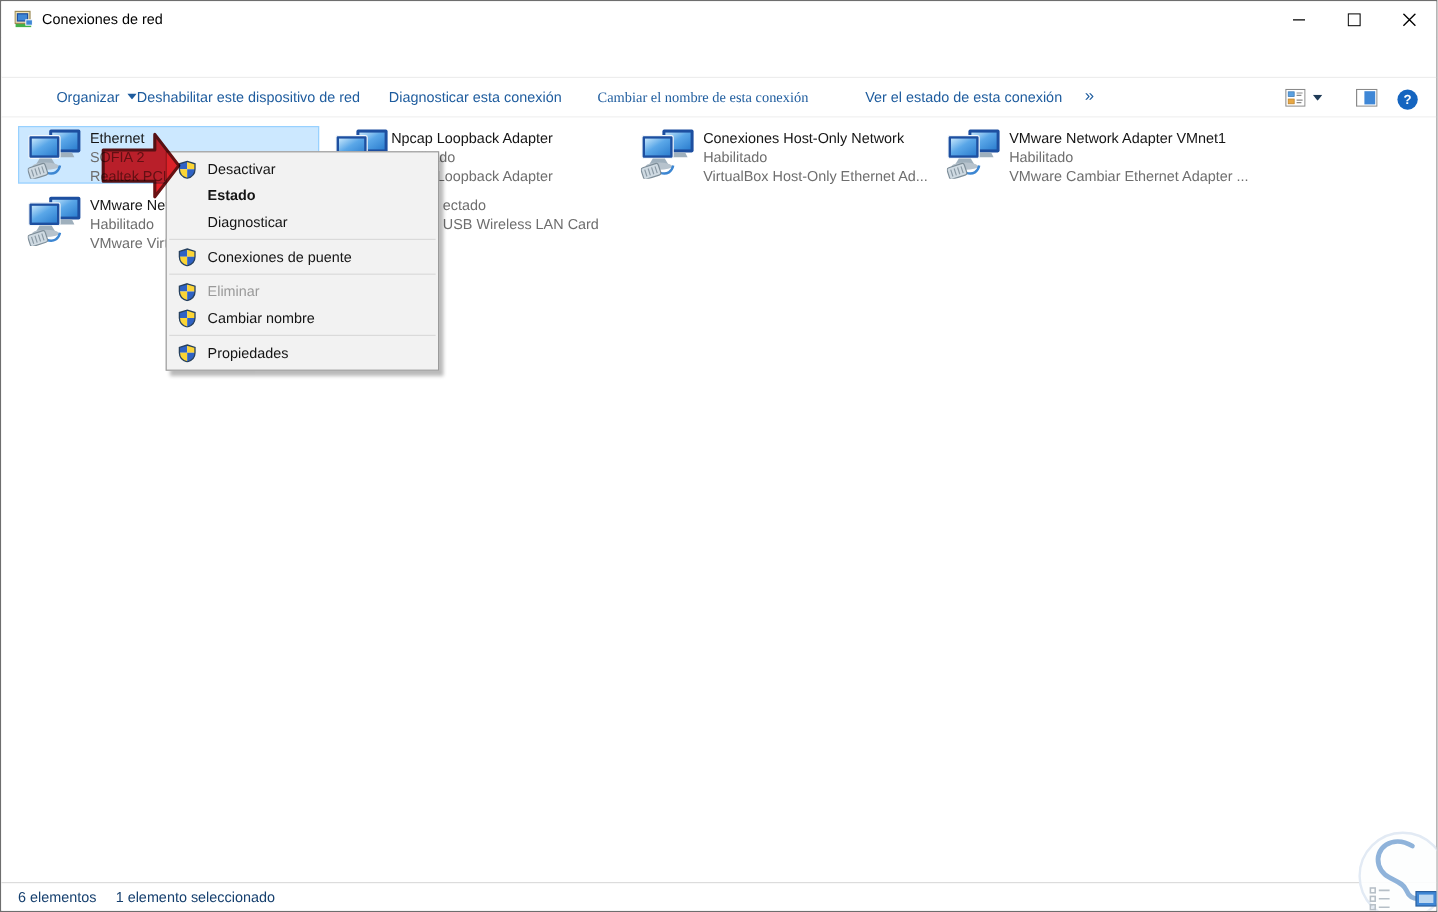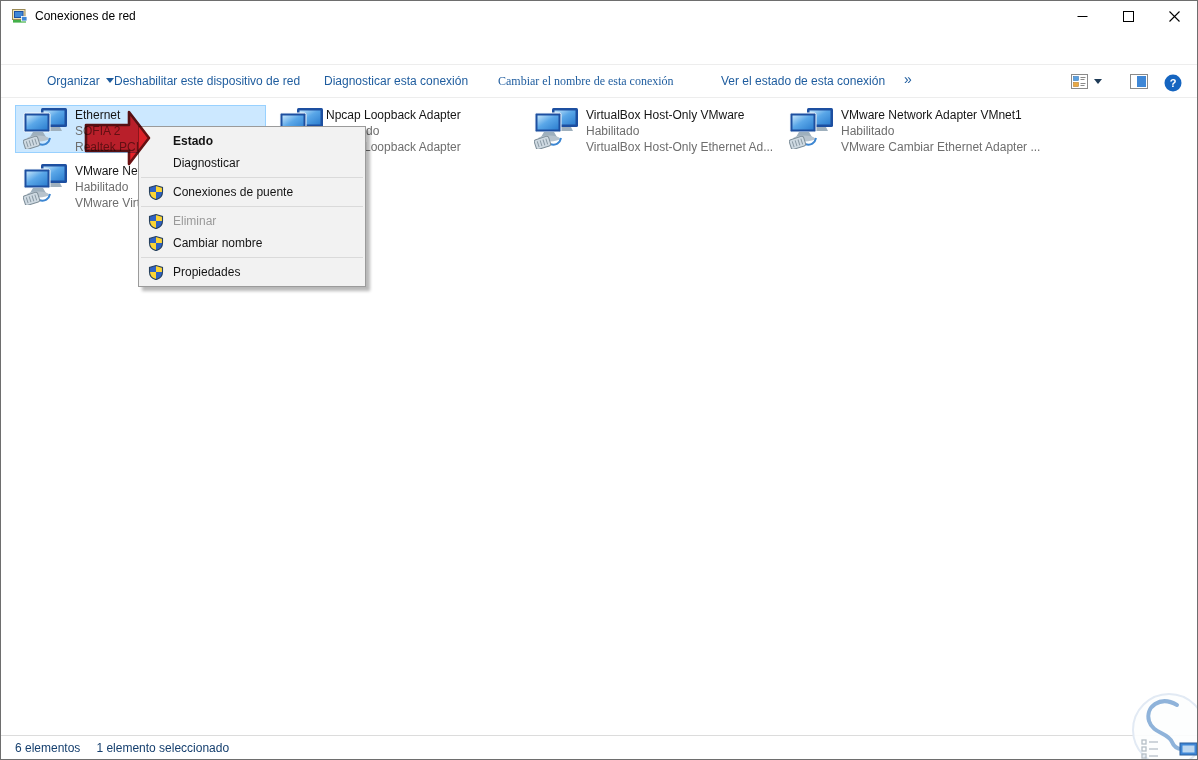--- a/index.html
+++ b/index.html
@@ -247,21 +247,21 @@
         <div class="adp-sub">Habilitado</div>
         <div class="adp-sub">Npcap Loopback Adapter</div>
       </div>
     </div>
 
     <div class="adapter" style="left:533px;top:8px;">
       <svg class="adp-icon" width="46" height="42">
           <use href="#adpicon"></use>
         </svg>
       <div class="adp-text">
-        <div class="adp-name">VirtualBox Host-Only VMware</div>
+        <div class="adp-name">Conexiones Host-Only Network</div>
         <div class="adp-sub">Habilitado</div>
         <div class="adp-sub">VirtualBox Host-Only Ethernet Ad...</div>
       </div>
     </div>
 
     <div class="adapter" style="left:788px;top:8px;">
       <svg class="adp-icon" width="46" height="42">
           <use href="#adpicon"></use>
         </svg>
       <div class="adp-text">
@@ -279,23 +279,34 @@
         <div class="adp-name">VMware Net</div>
         <div class="adp-sub">Habilitado</div>
         <div class="adp-sub">VMware Virt</div>
       </div>
     </div>
 
     <div class="adapter frag" style="left:278px;top:64px;">
       <svg class="adp-icon" width="46" height="42">
           <use href="#adpicon"></use>
         </svg>
+      <div class="adp-text">
+        <div class="adp-name"></div>
+        <div class="adp-sub">ectado</div>
+        <div class="adp-sub">USB Wireless LAN Card</div>
+      </div>
     </div>
 
     <div class="ctxmenu">
+      <div class="mi">
+        <svg class="shield" width="16" height="16">
+            <use href="#uacshield"></use>
+          </svg>
+        <span>Desactivar</span>
+      </div>
       <div class="mi bold">
         <span>Estado</span>
       </div>
       <div class="mi">
         <span>Diagnosticar</span>
       </div>
       <div class="msep"></div>
       <div class="mi">
         <svg class="shield" width="16" height="16">
             <use href="#uacshield"></use>

